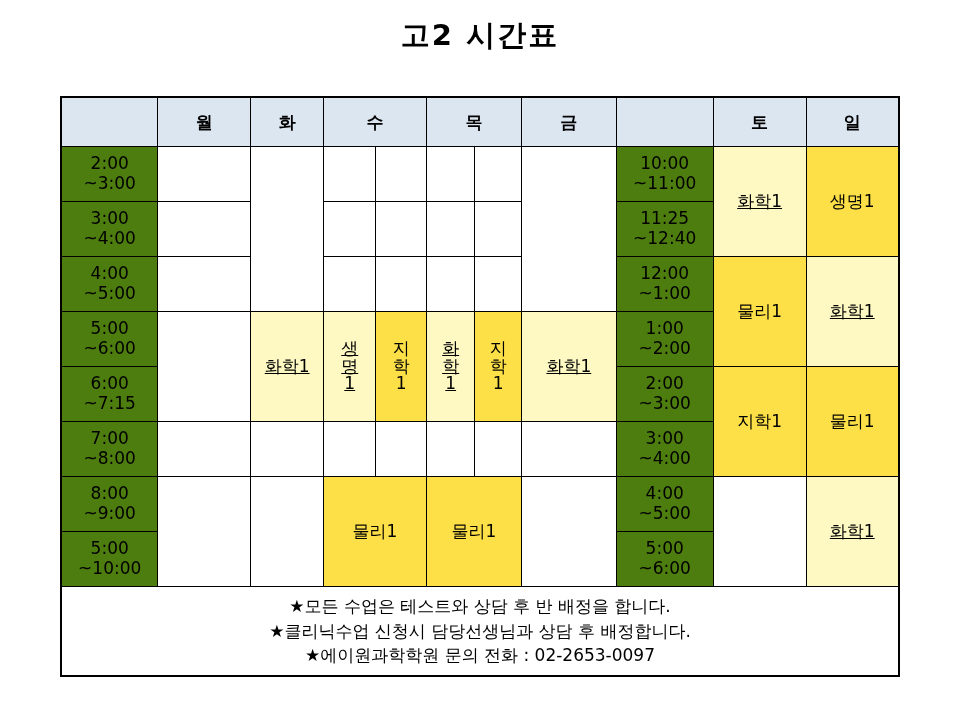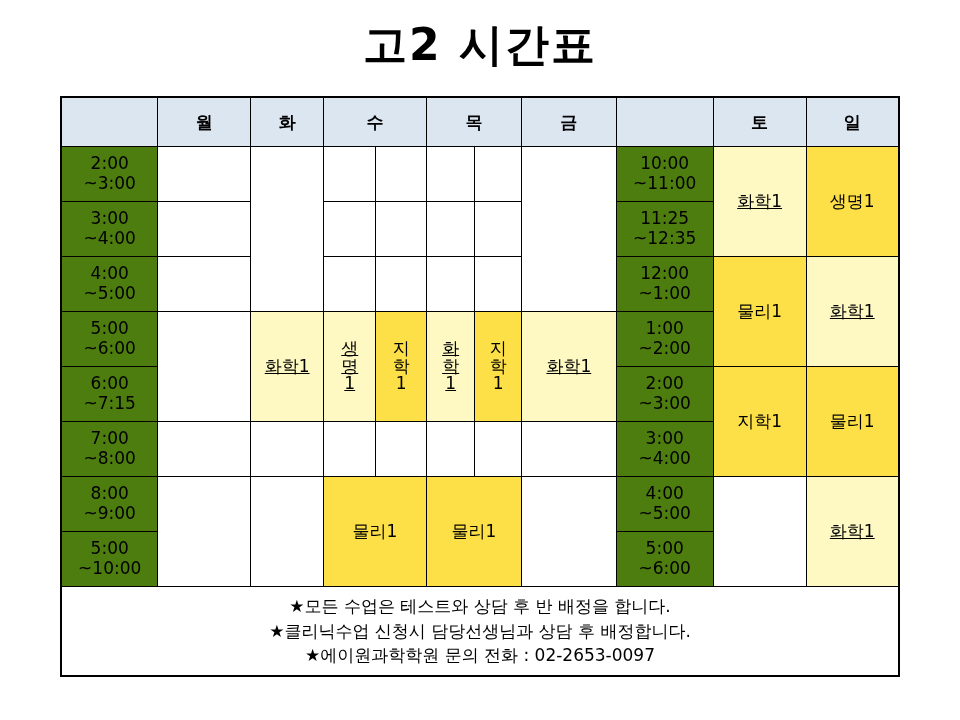--- a/index.html
+++ b/index.html
@@ -11,21 +11,21 @@
     font-family: "Liberation Sans", sans-serif;
   }
   #page {
     position: relative;
     width: 960px;
     height: 720px;
     overflow: hidden;
   }
   #title {
     text-align: center;
-    font-size: 44px;
+    font-size: 29px;
     font-weight: bold;
     color: #000000;
     letter-spacing: 2px;
     padding-top: 16px;
     font-family: "DejaVu Sans", sans-serif;
   }
   #table-wrap {
     position: absolute;
     left: 60px;
     top: 96px;
@@ -141,21 +141,21 @@
           <span class="l1">3:00</span>
           <span class="l2">~4:00</span>
         </td>
         <td class="white"></td>
         <td class="white"></td>
         <td class="white"></td>
         <td class="white"></td>
         <td class="white"></td>
         <td class="timecell">
           <span class="l1">11:25</span>
-          <span class="l2">~12:35</span>
+          <span class="l2">~12:40</span>
         </td>
       </tr>
 
       <tr>
         <td class="timecell">
           <span class="l1">4:00</span>
           <span class="l2">~5:00</span>
         </td>
         <td class="white"></td>
         <td class="white"></td>

